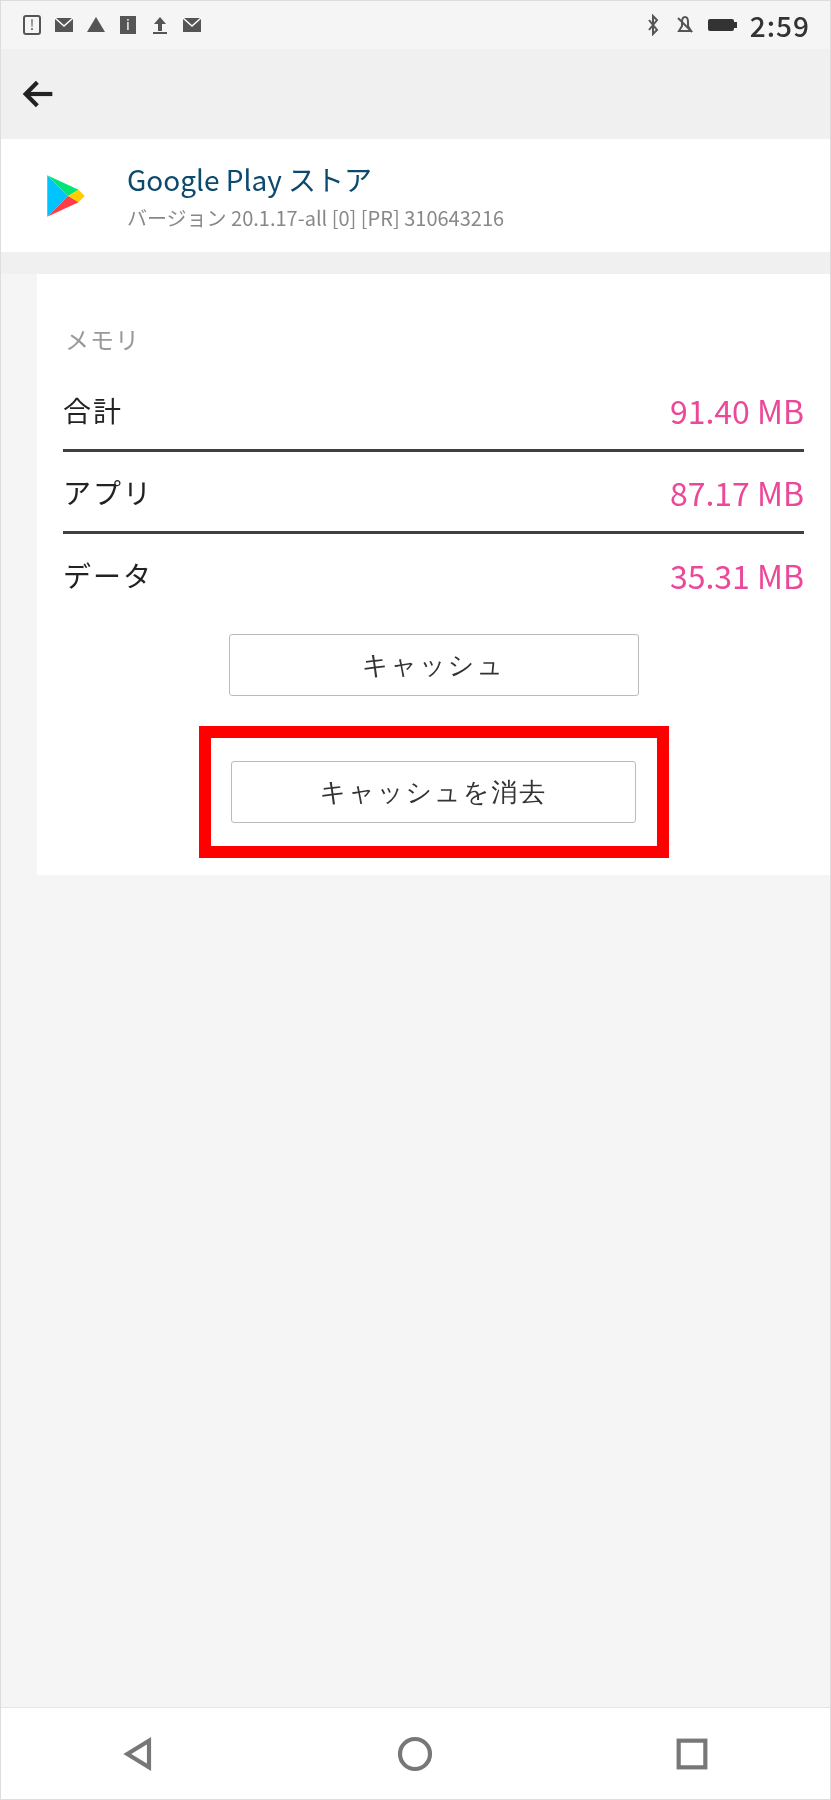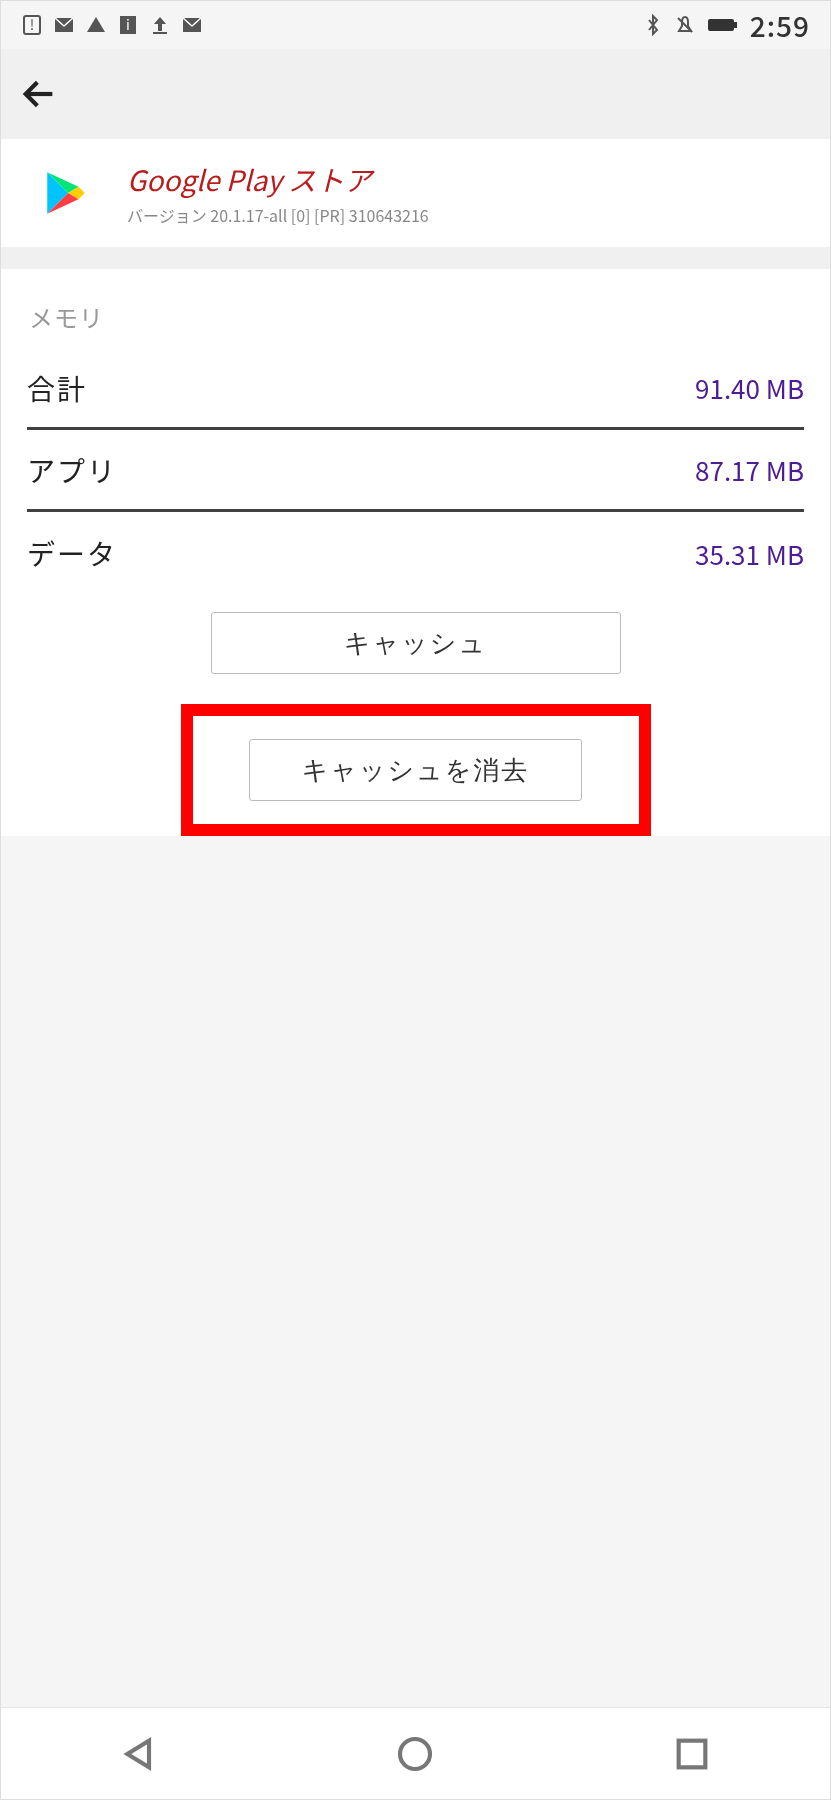--- a/index.html
+++ b/index.html
@@ -34,53 +34,53 @@
 .back-arrow { width: 40px; height: 40px; stroke: #222; stroke-width: 2.5; fill: none; }
 .title-text { font-size: 34px; color: #111; letter-spacing: 2px; }
 .app-header {
   background: #fff;
   display: flex;
   align-items: center;
   padding: 20px 24px 20px 40px;
   gap: 36px;
 }
 .play-icon { width: 50px; height: 50px; flex-shrink: 0; }
-.app-header-text .app-name { font-size: 28px; color: #b91c1c; margin-bottom: 4px; font-style: italic; }
-.app-header-text .app-version { font-size: 16px; color: #888; }
+.app-header-text .app-name { font-size: 28px; color: #0c4a6e; margin-bottom: 4px; }
+.app-header-text .app-version { font-size: 20px; color: #888; }
 .gap { height: 22px; background: #f0f0f0; }
-.content { background: #fff; padding: 0 26px; }
+.content { background: #fff; padding: 17px 26px; margin-left: 36px; }
 .section-label { font-size: 24px; color: #999; padding: 30px 2px 14px; letter-spacing: 1px; }
 .row {
   display: flex; justify-content: space-between; align-items: center;
   height: 82px; border-bottom: 3px solid #404040;
 }
 .row:last-of-type { border-bottom: none; }
 .row.noborder { border-bottom: none; }
 .row-key { font-size: 28px; color: #222; letter-spacing: 2px; }
-.row-val { font-size: 26px; color: #4c1d95; }
+.row-val { font-size: 32px; color: #ec4899; }
 .button-wrap { display: flex; justify-content: center; padding: 18px 0 30px; }
 .outlined-btn {
   width: 410px; height: 62px;
   border: 1px solid #bbb;
   background: #fff;
   border-radius: 3px;
   font-size: 26px;
   color: #333;
   letter-spacing: 2px;
   display: flex; align-items: center; justify-content: center;
   cursor: pointer;
 }
 .highlight-frame {
   border: 12px solid #ff0000;
   padding: 23px 10px;
   display: flex; justify-content: center;
   width: 470px;
   margin: 0 auto;
 }
-.highlight-frame .outlined-btn { width: 333px; }
+.highlight-frame .outlined-btn { width: 405px; }
 .navbar {
   position: absolute;
   bottom: 0; left: 0; right: 0;
   height: 92px;
   background: #fff;
   border-top: 1px solid #e5e5e5;
   display: flex;
   justify-content: space-around;
   align-items: center;
 }

